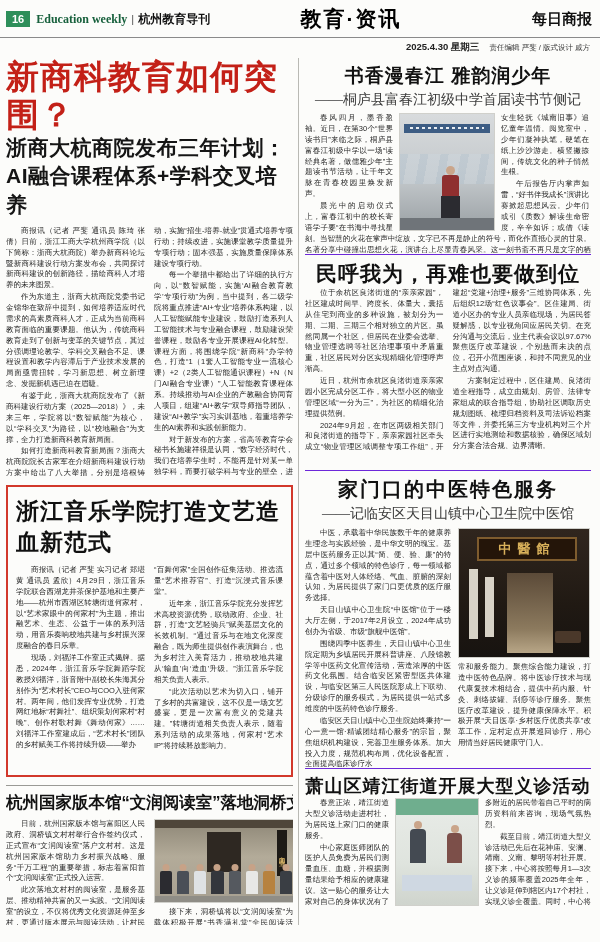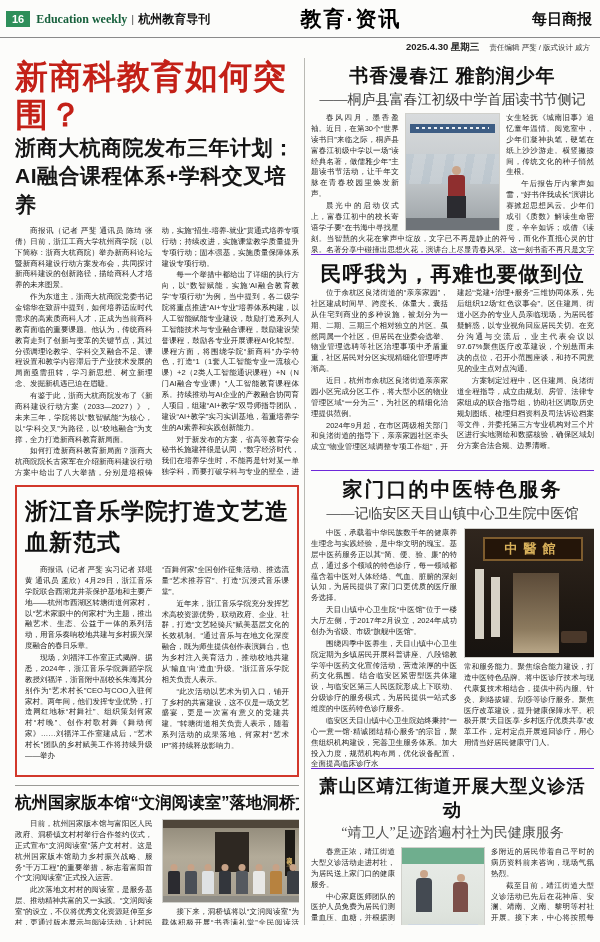--- a/index.html
+++ b/index.html
@@ -14,21 +14,21 @@
   .pagenum { background:#2e8f5a; color:#fff; font-weight:bold; font-size:11px; padding:2px 6px; margin-right:6px; }
   .mast-en { color:#17603c; font-weight:bold; font-size:12px; font-family:"Liberation Serif","DejaVu Serif",serif; }
   .mast-sep { color:#555; margin:0 4px; font-size:11px; }
   .mast-cn { font-weight:bold; font-size:12px; color:#111; }
   .section-title { flex:1; text-align:center; font-size:21px; font-weight:bold; color:#000; letter-spacing:2px; padding-right:40px; }
   .paper-name { font-weight:bold; font-size:15px; color:#111; font-family:"Liberation Serif","DejaVu Serif",serif; }
   .dateline { text-align:right; padding:3px 10px 2px 0; font-size:8px; color:#222; }
   .dateline .date { font-weight:bold; font-size:9.5px; margin-right:8px;margin-top:24px; }
   .dateline .eds { font-size:7.5px; color:#333; }
   
-  .content { display:flex; height:885px; padding:2px 6px 16px 6px;margin-left:9px; }
+  .content { display:flex; height:885px; padding:2px 6px 16px 6px; }
   .half { overflow:hidden; display:flex; flex-direction:column; }
   .half-left  { width:292px; padding-right:5px; }
   .half-right { width:292px; padding-left:6px; }
   .vdivider { width:1px; background:#b9b9b4; }
   
   .body { font-size:7.5px; line-height:1.45; color:#1f1f1f; }
   .body p { text-indent:2em; text-align:justify; margin:0 0 1px 0; }
   .cols { display:flex; gap:9px; overflow:hidden; }
   .col { flex:1; overflow:hidden; }
   
@@ -134,21 +134,21 @@
     <div class="half half-left">
 
       <div class="art-main">
         <div class="hl-main">新商科教育如何突围？</div>
         <div class="sub-main">浙商大杭商院发布三年计划：</div>
         <div class="sub-main">AI融合课程体系+学科交叉培养</div>
         <div class="cols body">
           <div class="col">
             <p>商报讯（记者 严斐 通讯员 陈琦 张倩）日前，浙江工商大学杭州商学院（以下简称：浙商大杭商院）举办新商科论坛暨新商科建设行动方案发布会，共同探讨新商科建设的创新路径，描绘商科人才培养的未来图景。</p>
             <p>作为东道主，浙商大杭商院党委书记金锦华在致辞中提到，如何培养适应时代需求的高素质商科人才，正成为当前商科教育面临的重要课题。他认为，传统商科教育走到了创新与变革的关键节点，其过分强调理论教学、学科交叉融合不足、课程设置和教学内容滞后于产业技术发展的局面亟需扭转，学习新思想、树立新理念、发掘新机遇已迫在眉睫。</p>
-            <p>有鉴于此，浙商大杭商院发布了《新商科建设行动方案（2033—2027）》，未来三年，学院将以“数智赋能”为核心，以“学科交叉”为路径，以“校地融合”为支撑，全力打造新商科教育新局面。</p>
+            <p>有鉴于此，浙商大杭商院发布了《新商科建设行动方案（2025—2018）》，未来三年，学院将以“数智赋能”为核心，以“学科交叉”为路径，以“校地融合”为支撑，全力打造新商科教育新局面。</p>
             <p>如何打造新商科教育新局面？浙商大杭商院院长古家军在介绍新商科建设行动方案中给出了八大举措，分别是培根铸魂，实施“大思政”建设专项行动；数智赋能，实施“AI融合教育教学”专项行动；学科交叉，实施分层分类人才培养专项行动；产教融合，实施多元协同育人专项行动；提质增效，实施“专业-课程-教材-师资”一体化建设专项行动；统筹联</p>
           </div>
           <div class="col">
             <p style="text-indent:0">动，实施“招生-培养-就业”贯通式培养专项行动；持续改进，实施课堂教学质量提升专项行动；固本强基，实施质量保障体系建设专项行动。</p>
             <p>每一个举措中都给出了详细的执行方向，以“数智赋能，实施‘AI融合教育教学’专项行动”为例，当中提到，各二级学院将重点推进“AI+专业”培养体系构建，以人工智能赋能专业建设，鼓励打造系列人工智能技术与专业融合课程，鼓励建设荣誉课程，鼓励各专业开展课程AI化转型。课程方面，将围绕学院“新商科”办学特色，打造“1（1套人工智能专业一流核心课）+2（2类人工智能通识课程）+N（N门AI融合专业课）”人工智能教育课程体系。持续推动与AI企业的产教融合协同育人项目，组建“AI+教学”双导师指导团队，建设“AI+教学”实习实训基地，着重培养学生的AI素养和实践创新能力。</p>
             <p>对于新发布的方案，省高等教育学会秘书长施建祥很是认同，“数字经济时代，我们在培养学生时，不能再是针对某一单独学科，而要打破学科与专业的壁垒，进行学科交叉，也要强化产教融合、科教融汇，提升学生的综合能力，实现多领域就业。”施建祥告诉记者，“融合是高校学科、专业发展的一个趋势，现在浙江省很多高校在改革，工科、农科、医科都在融合。”</p>
           </div>
         </div>
       </div>
 
@@ -289,21 +289,20 @@
               <div class="hall"></div>
               <div class="bench"></div>
             </div>
             <p style="margin-top:4px; text-indent:0">常和服务能力。聚焦综合能力建设，打造中医特色品牌。将中医诊疗技术与现代康复技术相结合，提供中药内服、针灸、刺络拔罐、刮痧等诊疗服务。聚焦医疗改革建设，提升健康保障水平。积极开展“天目医享·乡村医疗优质共享”改革工作，定村定点开展巡回诊疗，用心用情当好居民健康守门人。</p>
           </div>
         </div>
       </div>
 
       <div class="rart art-yizhen">
         <div class="hl-center">萧山区靖江街道开展大型义诊活动</div>
-        <div class="sub-center">“靖卫人”足迹踏遍村社为民健康服务</div>
         <div class="trio body">
           <div class="tcol">
             <p>春意正浓，靖江街道大型义诊活动走进村社，为居民送上家门口的健康服务。</p>
             <p>中心家庭医师团队的医护人员免费为居民们测量血压、血糖，并根据测量结果给予相应的健康建议。这一贴心的服务让大家对自己的身体状况有了更清晰的了解，也能帮助义诊医生做出正确的诊断。</p>
 
           </div>
           <div class="photo ph-yizhen">
             <div class="gband"></div>
             <div class="h1"></div>
             <div class="p1"></div>

